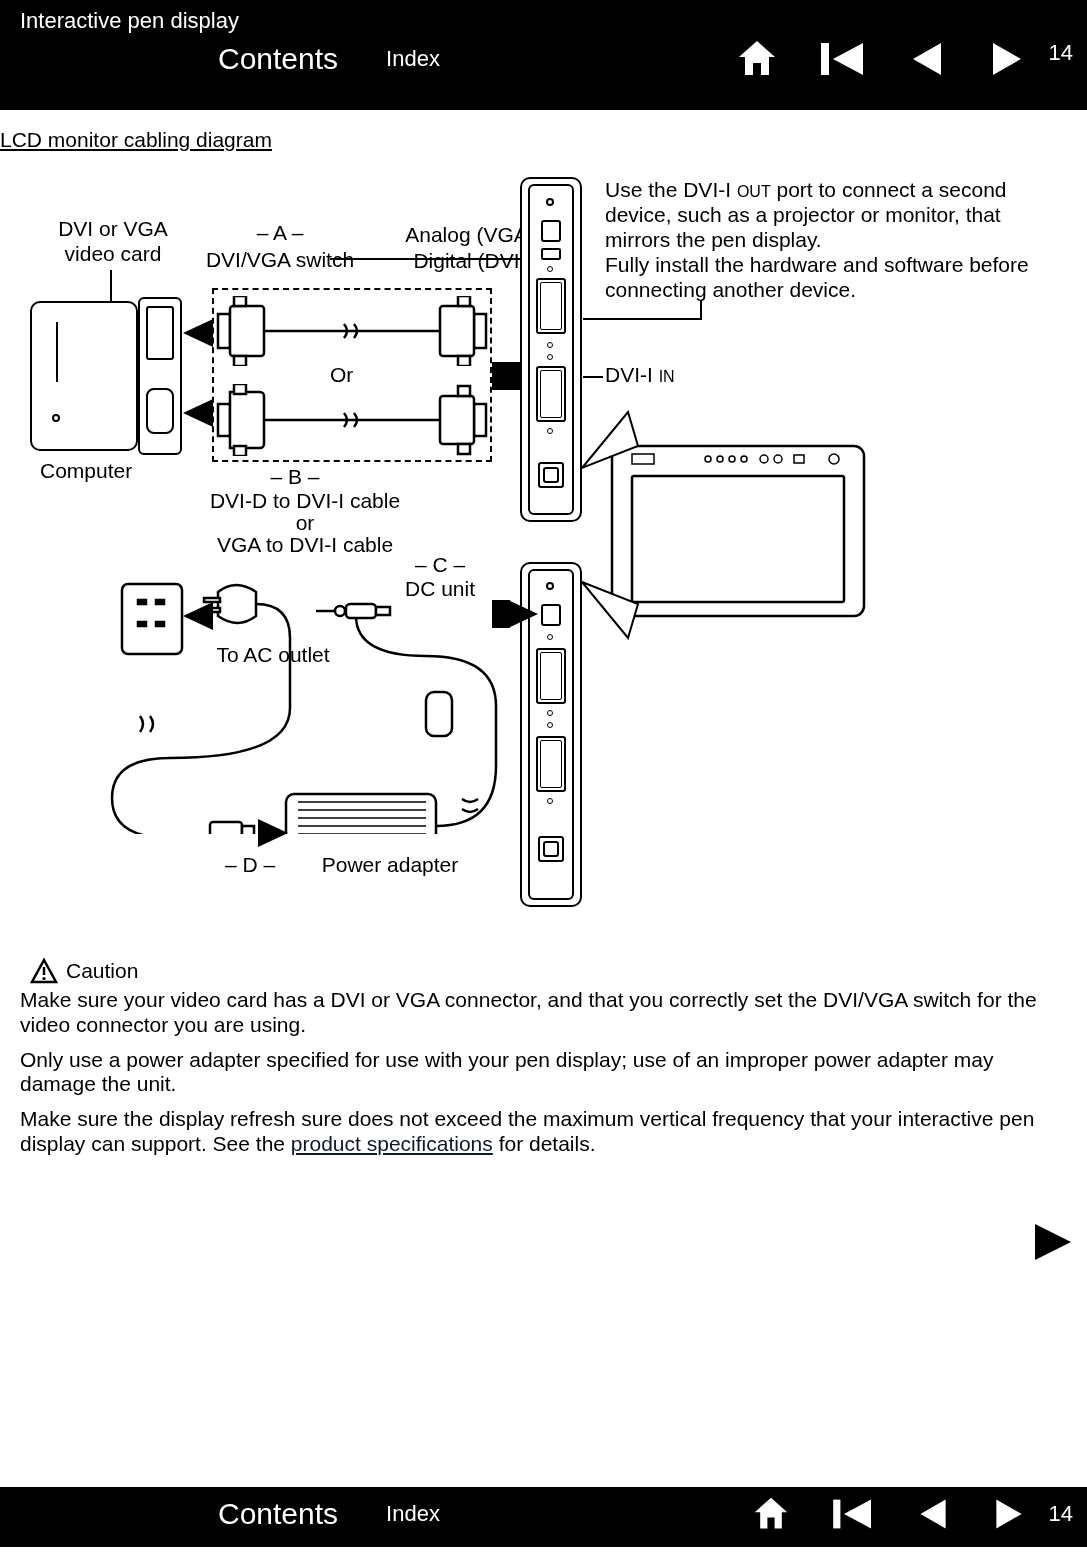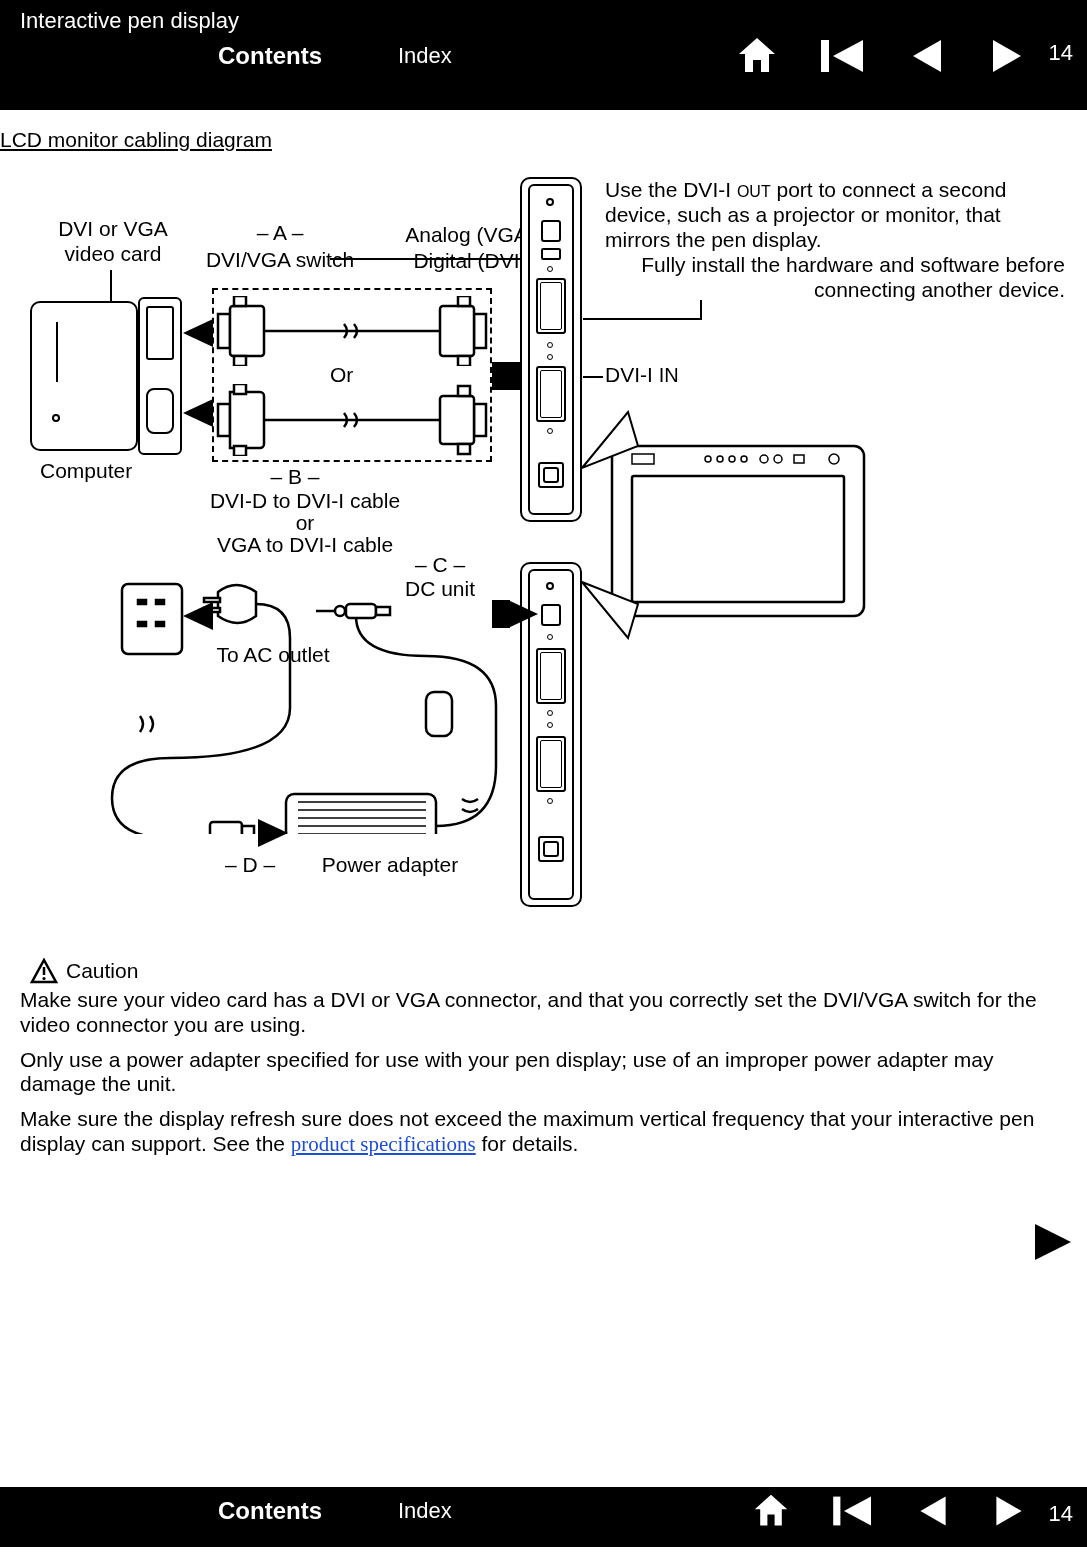--- a/index.html
+++ b/index.html
@@ -5,22 +5,22 @@
   * { box-sizing: border-box; margin: 0; padding: 0; }
   body { font-family: Helvetica, Arial, sans-serif; font-size: 20px; color: #000; width: 1087px; background: #fff; }
   
   
   .navbar { background: #000; color: #fff; position: relative; }
   .navbar-top { height: 110px; }
   .navbar-bottom { height: 60px; }
   .doc-title { position: absolute; left: 20px; top: 8px; font-size: 22px; font-weight: 400; }
   .nav-links { position: absolute; top: 42px; left: 0; width: 100%; display: flex; align-items: center; }
   .navbar-bottom .nav-links { top: 10px; }
-  .nav-link-contents { margin-left: 218px; font-size: 24px; font-weight: bold; }
-  .nav-link-index { margin-left: 76px; font-size: 22px; }
+  .nav-link-contents { margin-left: 218px; font-size: 30px; }
+  .nav-link-index { margin-left: 48px; font-size: 22px; }
   .nav-icons { position: absolute; right: 60px; display: flex; gap: 40px; align-items: center; }
   .page-num-top { position: absolute; right: 14px; top: 40px; font-size: 22px; }
   .page-num-bottom { position: absolute; right: 14px; top: 14px; font-size: 22px; }
   
   
   .content { padding: 18px 0 0 0; position: relative; }
   .section-title { font-size: 21px; text-decoration: underline; margin-left: 0px; margin-bottom: 10px; font-weight: 400; }
   
   
   .diagram { position: relative; width: 1002px; height: 790px; }
@@ -36,21 +36,21 @@
   .arrow-l { width:0; height:0; border-right: 30px solid #000; border-top: 14px solid transparent; border-bottom: 14px solid transparent; position:absolute;}
   .arrow-d-sm { width:0; height:0; border-top: 20px solid #000; border-left: 10px solid transparent; border-right: 10px solid transparent; position:absolute;}
   .arrow-u-sm { width:0; height:0; border-bottom: 20px solid #000; border-left: 10px solid transparent; border-right: 10px solid transparent; position:absolute;}
   .small-dot { position:absolute; width:8px; height:8px; border:2px solid #000; border-radius:50%; }
   .screw-dot { position:absolute; width:6px; height:6px; border:1.5px solid #000; border-radius:50%; }
   
   
   .caution-block { margin: 6px 20px 0 20px; }
   .caution-head { display: flex; align-items: center; gap: 8px; font-size: 21px; margin-bottom: 4px; margin-left:10px;}
   .para { margin: 0 20px 10px 20px; font-size: 21px; line-height: 1.18; }
-  a.link { color: #1d4ed8; text-decoration: underline; font-family: Liberation Serif, serif; }
+  a.link { color: #0f172a; text-decoration: underline; }
   
   
   .float-arrow { position: absolute; right: 10px; top: 1110px; }
 </style>
 </head>
 <body>
 
 <div class="navbar navbar-top">
   <div class="doc-title">Interactive pen display</div>
   <div class="nav-links">
@@ -79,21 +79,21 @@
   <div class="page-num-top">14</div>
 </div>
 
 <div class="content">
 
   <div class="section-title">LCD monitor cabling diagram</div>
 
   <div class="diagram">
 
     <div class="lbl" style="left:605px; top:15px; width:460px; text-align:left;">Use the DVI-I <span style="font-size:16px;">OUT</span> port to connect a second device, such as a projector or monitor, that mirrors the pen display.</div>
-    <div class="lbl" style="left:605px; top:90px; width:460px; text-align:right;">Fully install the hardware and software before connecting another device.</div>
+    <div class="lbl" style="left:605px; top:90px; width:460px; text-align:left;">Fully install the hardware and software before connecting another device.</div>
 
     <div class="lbl" style="left:48px; top:54px; width:130px; white-space:pre-line;">DVI or VGA
 video card</div>
     <div class="lbl" style="left:240px; top:58px; width:80px;">– A –</div>
     <div class="lbl" style="left:190px; top:85px; width:180px;">DVI/VGA switch</div>
     <div class="lbl" style="left:400px; top:60px; width:140px;">Analog (VGA)</div>
     <div class="lbl" style="left:400px; top:86px; width:140px;">Digital (DVI)</div>
 
     <div class="hline" style="left:330px; top:96px; width:200px;"></div>
 
@@ -184,21 +184,21 @@
     <div class="conn-port" style="left:536px; top:204px; width:30px; height:56px;"></div>
     <div style="position:absolute; left:540px; top:208px; width:22px; height:48px; border:1.5px solid #000; border-radius:2px;"></div>
     <div class="screw-dot" style="left:547px; top:266px;"></div>
 
     <div class="conn-port" style="left:538px; top:300px; width:26px; height:26px;"></div>
     <div class="conn-port" style="left:543px; top:305px; width:16px; height:16px;"></div>
 
     <div class="vline" style="left:700px; top:138px; height:20px;"></div>
     <div class="hline" style="left:583px; top:156px; width:118px;"></div>
 
-    <div class="lbl" style="left:605px; top:200px; text-align:left;">DVI-I <span style="font-size:20px;">IN</span></div>
+    <div class="lbl" style="left:605px; top:200px; text-align:left;">DVI-I <span style="font-size:16px;">IN</span></div>
     <div class="hline" style="left:583px; top:214px; width:20px;"></div>
 
     <svg style="position:absolute; left:608px; top:280px;" width="260" height="190">
       <g fill="#fff" stroke="#000" stroke-width="2.5">
         <rect x="4" y="4" width="252" height="170" rx="10"></rect>
         <rect x="24" y="34" width="212" height="126" rx="2"></rect>
 
         <rect x="24" y="12" width="22" height="10" stroke-width="1.5"></rect>
         <circle cx="100" cy="17" r="3" stroke-width="1.5"></circle>
           <circle cx="112" cy="17" r="3" stroke-width="1.5"></circle>

